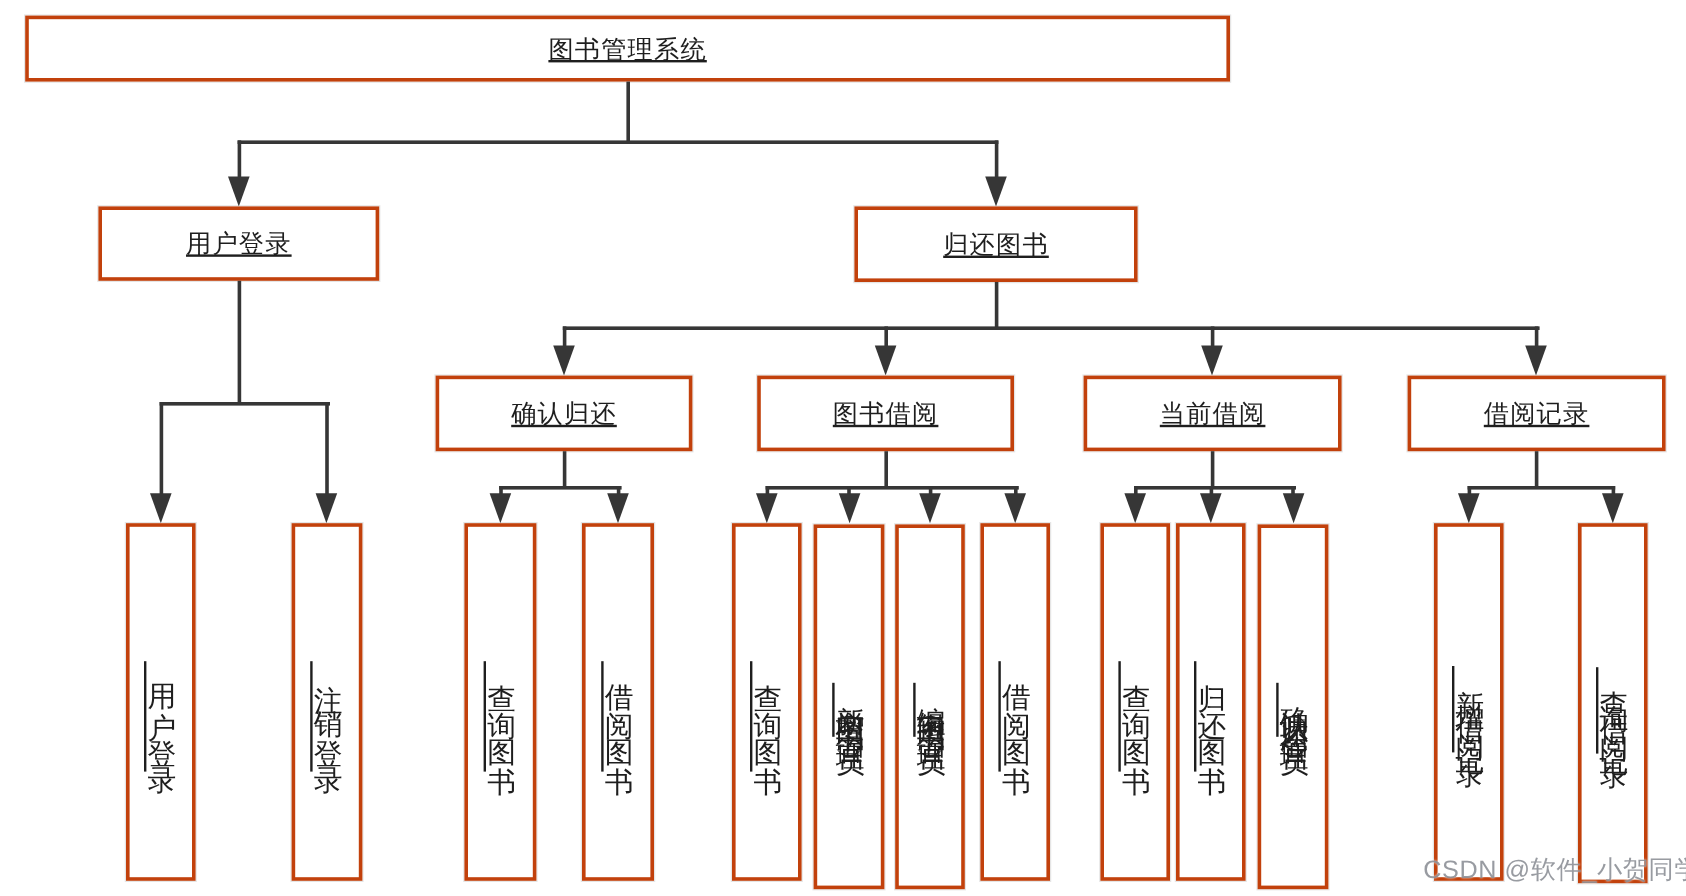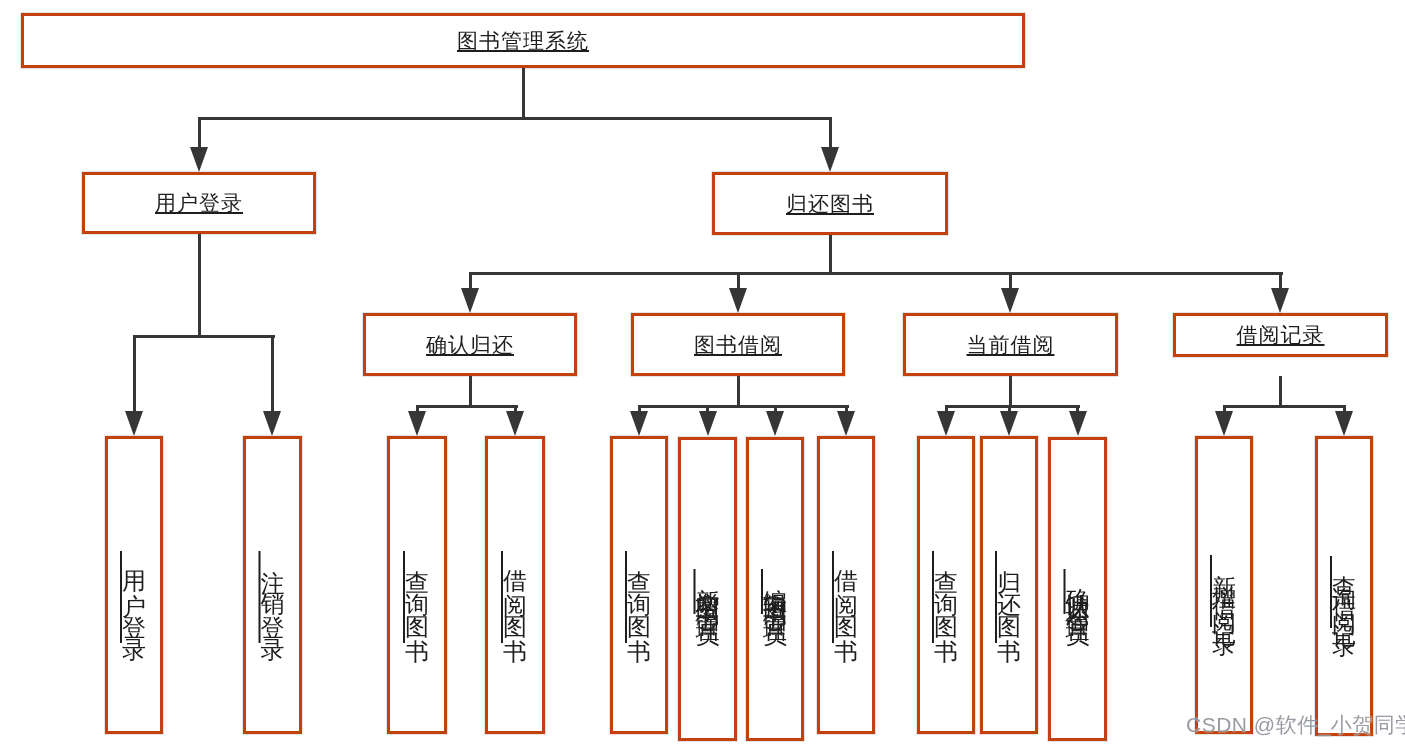--- a/index.html
+++ b/index.html
@@ -79,21 +79,21 @@
 
   <div class="box" style="left:363px;top:313px;width:214px;height:63px;">
     <span>确认归还</span>
   </div>
   <div class="box" style="left:631px;top:313px;width:214px;height:63px;">
     <span>图书借阅</span>
   </div>
   <div class="box" style="left:903px;top:313px;width:215px;height:63px;">
     <span>当前借阅</span>
   </div>
-  <div class="box" style="left:1173px;top:313px;width:215px;height:44px;">
+  <div class="box" style="left:1173px;top:313px;width:215px;height:63px;">
     <span>借阅记录</span>
   </div>
 
   <div class="vl" style="left:468.5px;top:376px;height:31px;"></div>
   <div class="hl" style="left:415.5px;top:405px;width:102px;"></div>
   <div class="vl" style="left:415.5px;top:405px;height:9px;"></div>
   <div class="ar" style="left:408px;top:411px;"></div>
   <div class="vl" style="left:513.5px;top:405px;height:9px;"></div>
   <div class="ar" style="left:506px;top:411px;"></div>
 

